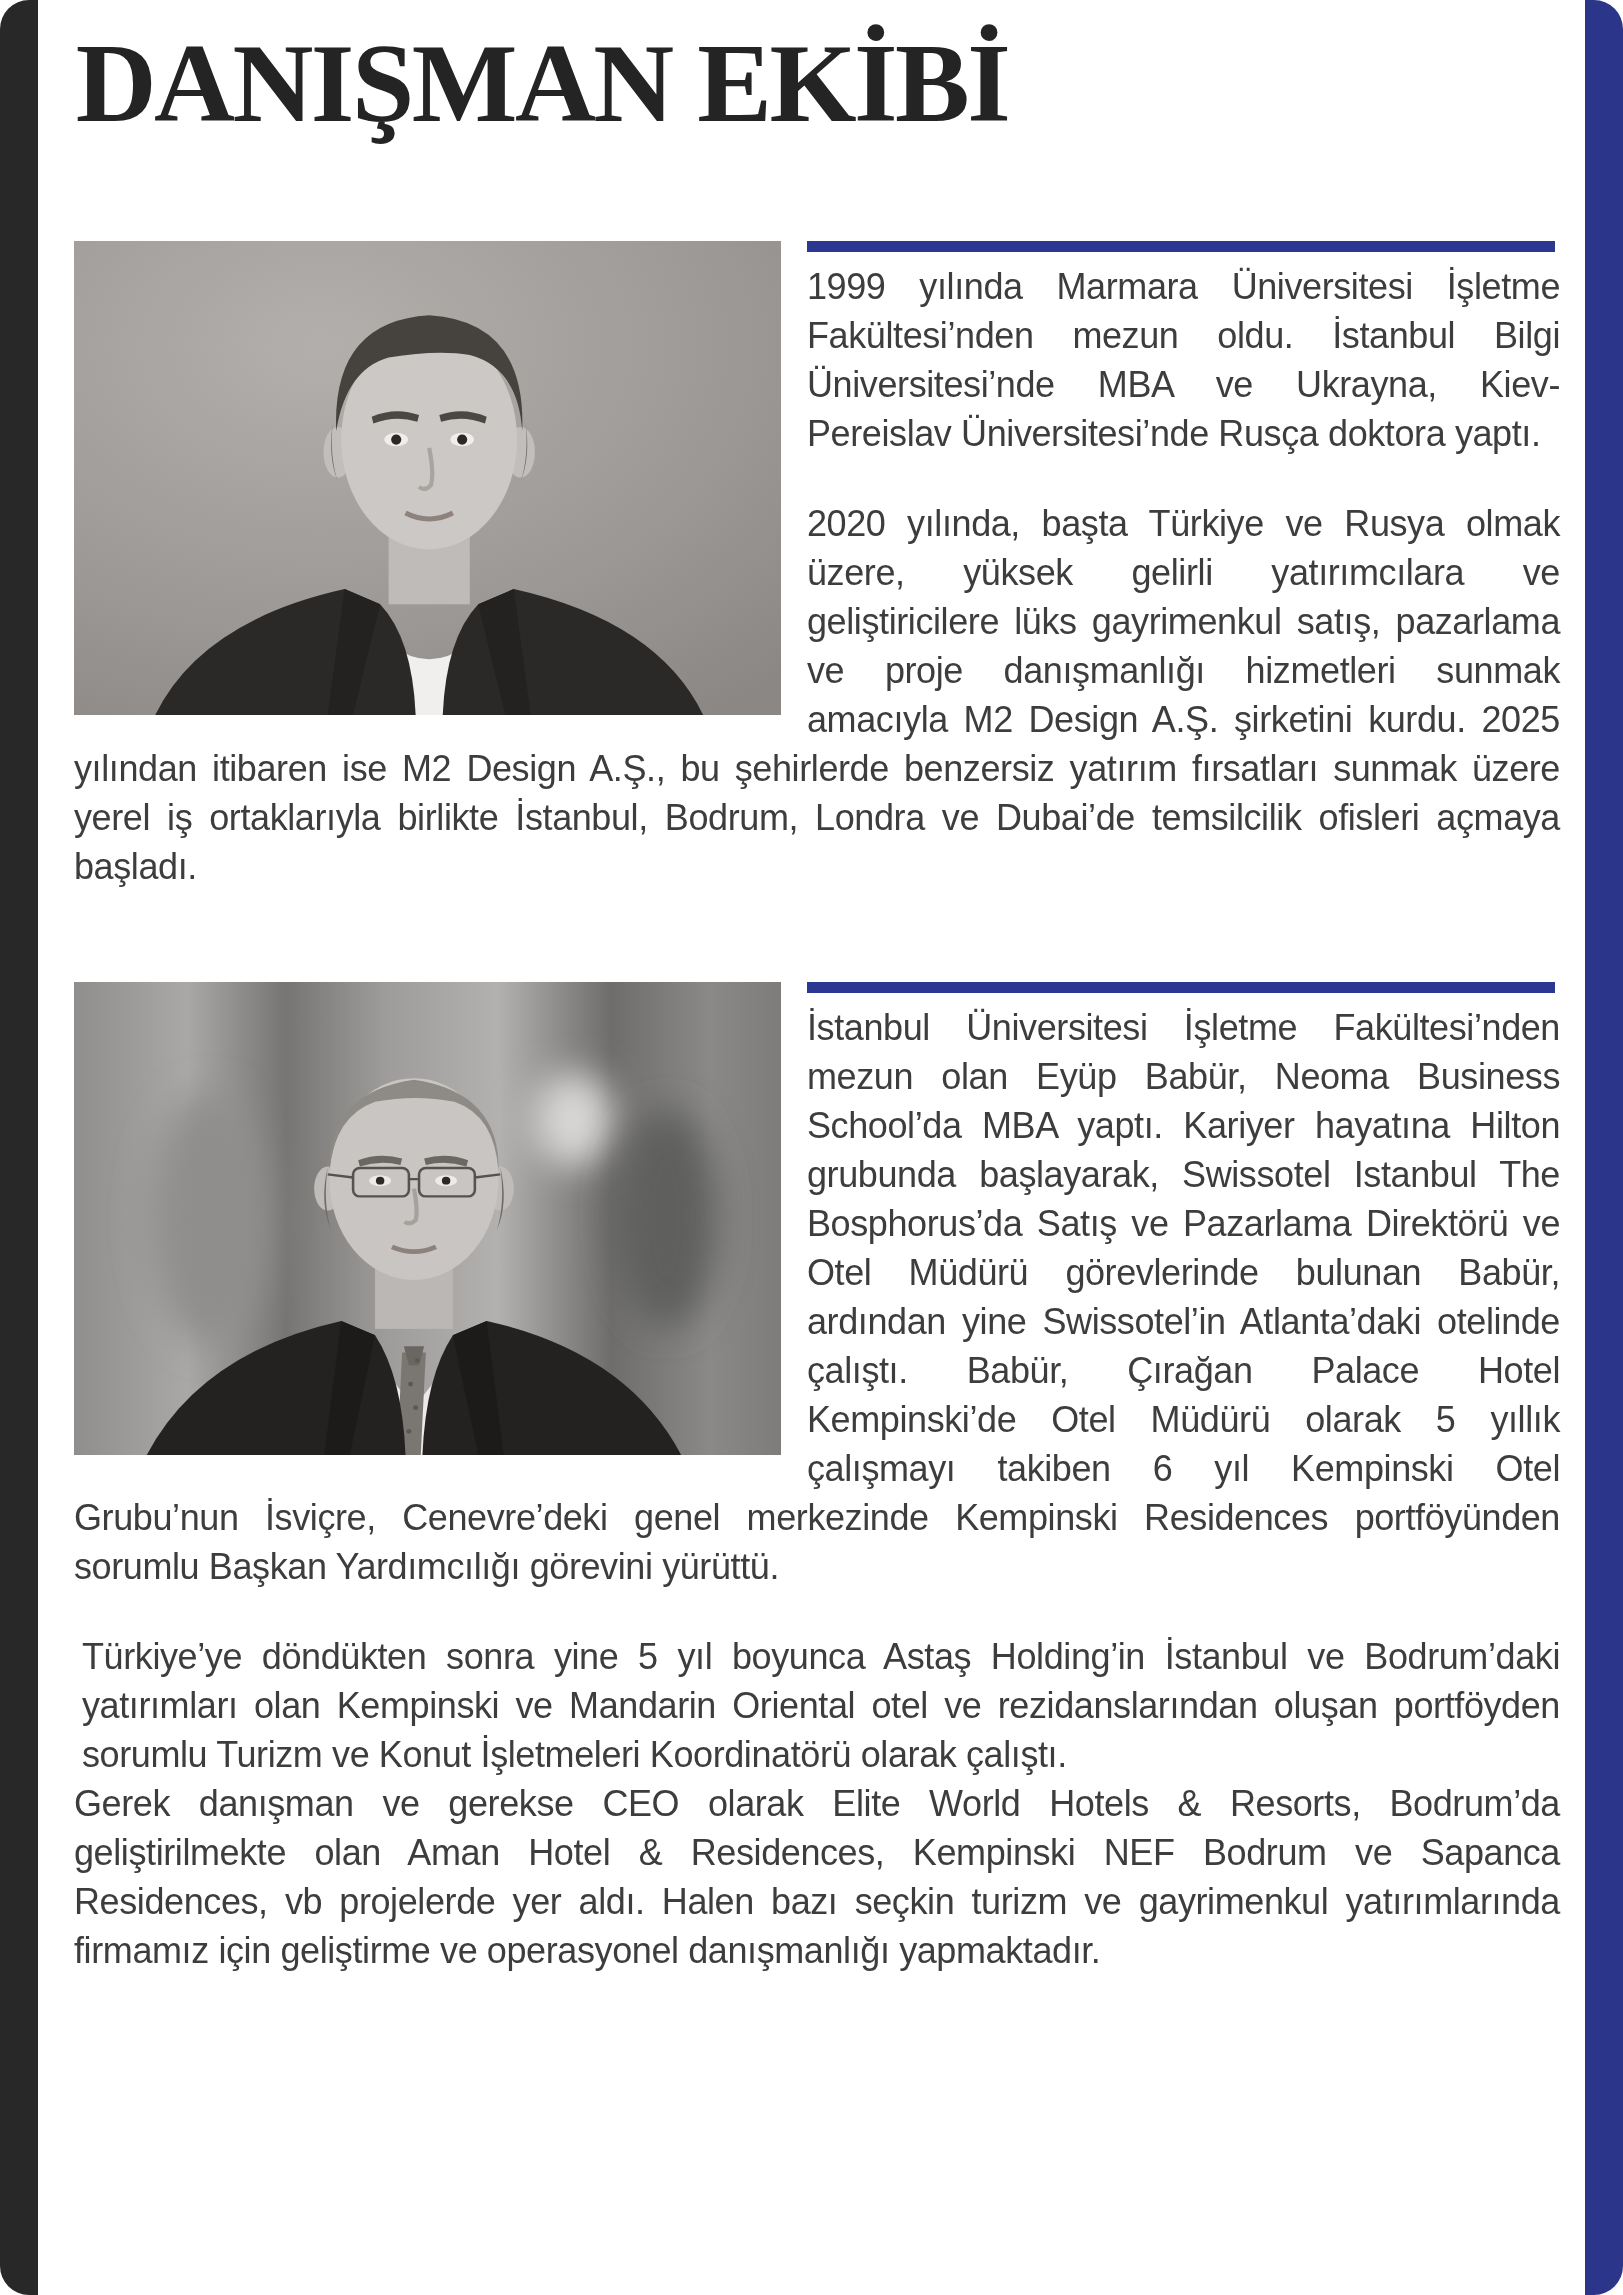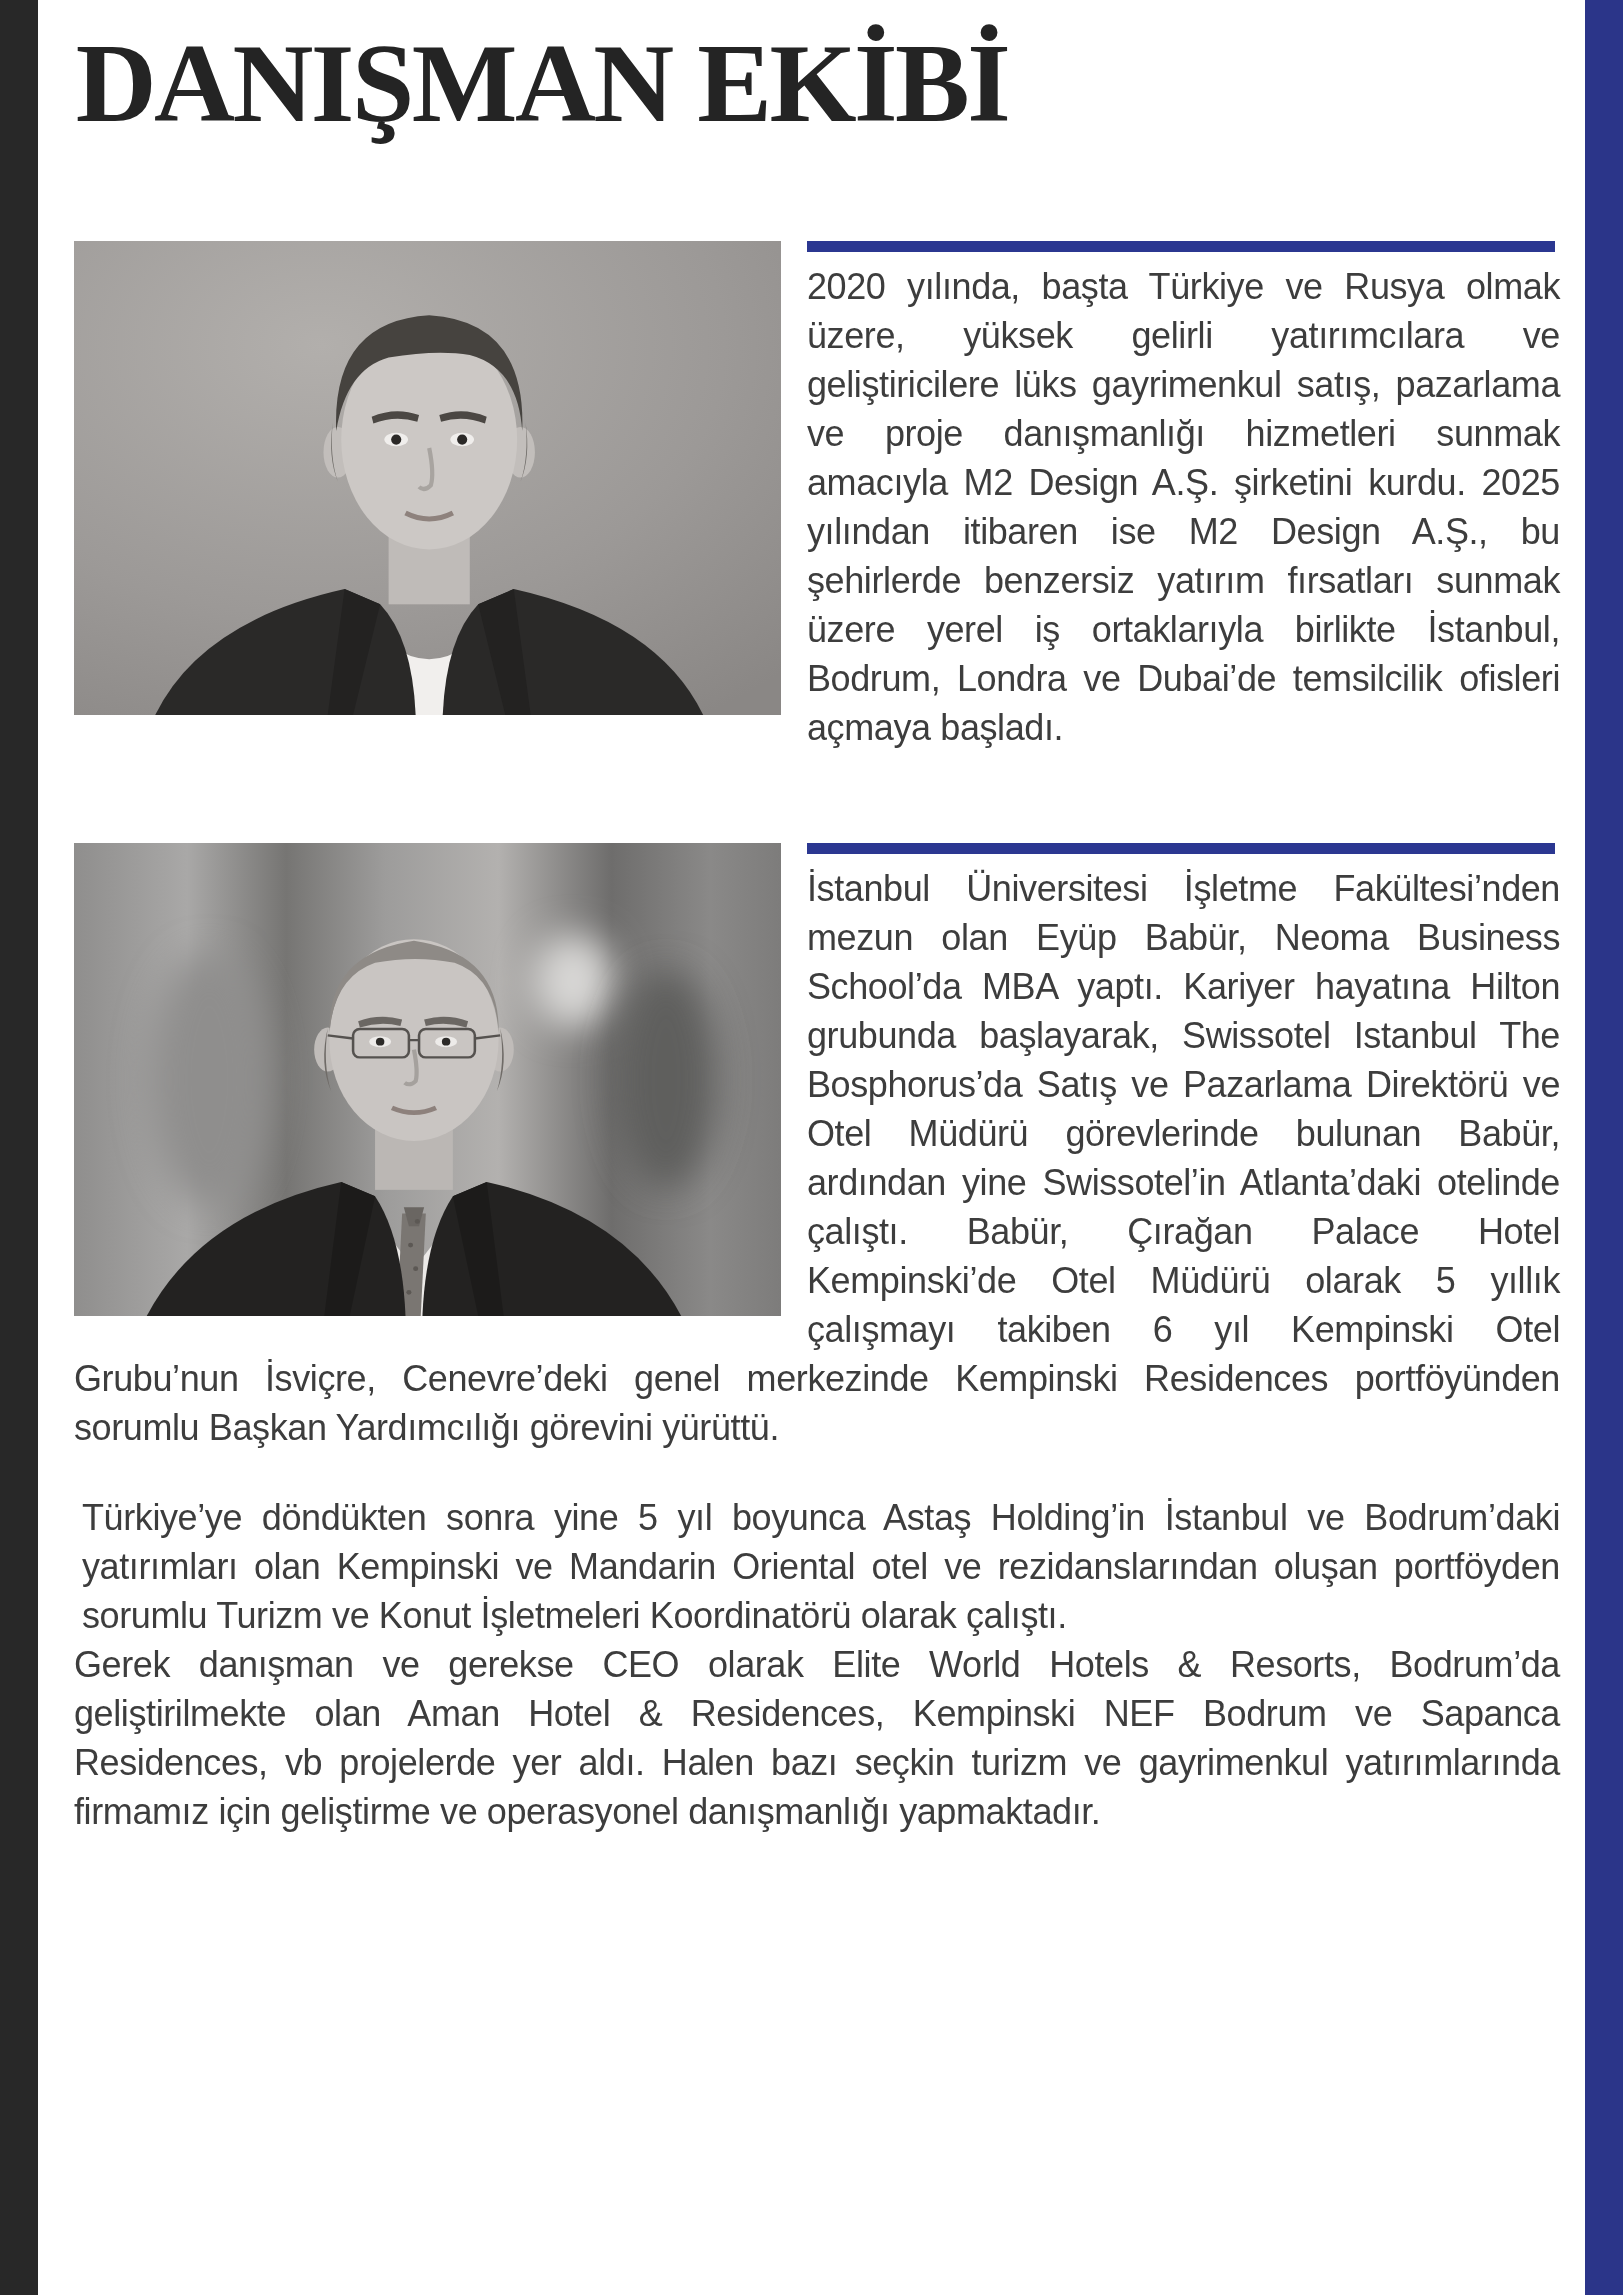--- a/index.html
+++ b/index.html
@@ -4,20 +4,21 @@
 <style>
   * { box-sizing: border-box; }
   html, body { margin: 0; padding: 0; background: #ffffff; }
   .page {
     position: relative;
     width: 1623px;
     height: 2295px;
     background: #ffffff;
     overflow: hidden;
     font-family: "Liberation Sans", sans-serif;
+    border-radius: 29px;
   }
   .edge-bar-left {
     position: absolute; left: 0; top: 0; bottom: 0;
     width: 38px; background: #282828;
   }
   .edge-bar-right {
     position: absolute; right: 0; top: 0; bottom: 0;
     width: 38px; background: #2b3589;
   }
   .content {
@@ -123,20 +124,21 @@
           <path d="M330,430 Q420,560 510,430 L540,561 L300,561 Z" fill="#f1efed"></path>
 
           <path d="M96,561 Q150,450 320,412 L362,430 Q400,470 404,561 Z" fill="#2a2928"></path>
           <path d="M744,561 Q690,450 520,412 L478,430 Q440,470 436,561 Z" fill="#2a2928"></path>
           <path d="M320,412 L362,430 L330,561 L300,561 Z" fill="#232221"></path>
           <path d="M520,412 L478,430 L510,561 L540,561 Z" fill="#232221"></path>
         </svg>
       </div>
       <div class="divider"></div>
       <div class="bio">
+        <p>1999 yılında Marmara Üniversitesi İşletme Fakültesi’nden mezun oldu. İstanbul Bilgi Üniversitesi’nde MBA ve Ukrayna, Kiev-Pereislav Üniversitesi’nde Rusça doktora yaptı.</p>
         <p>2020 yılında, başta Türkiye ve Rusya olmak üzere, yüksek gelirli yatırımcılara ve geliştiricilere lüks gayrimenkul satış, pazarlama ve proje danışmanlığı hizmetleri sunmak amacıyla M2 Design A.Ş. şirketini kurdu. 2025 yılından itibaren ise M2 Design A.Ş., bu şehirlerde benzersiz yatırım fırsatları sunmak üzere yerel iş ortaklarıyla birlikte İstanbul, Bodrum, Londra ve Dubai’de temsilcilik ofisleri açmaya başladı.</p>
       </div>
     </section>
 
     <section class="profile profile-2">
       <div class="photo photo-2" role="img">
         <svg viewBox="0 0 836 600" preserveAspectRatio="none">
           <defs>
             <linearGradient id="bg2" x1="0" y1="0" x2="1" y2="0">
               <stop offset="0" stop-color="#8f8e8d"></stop>

